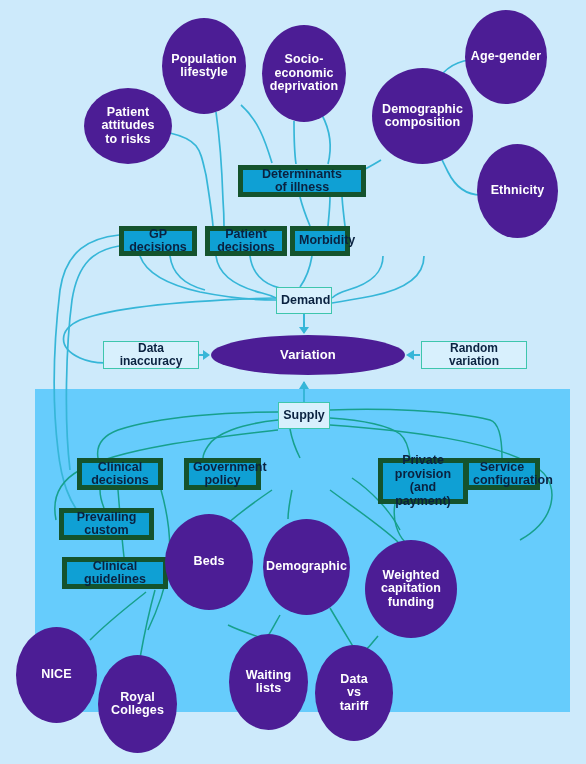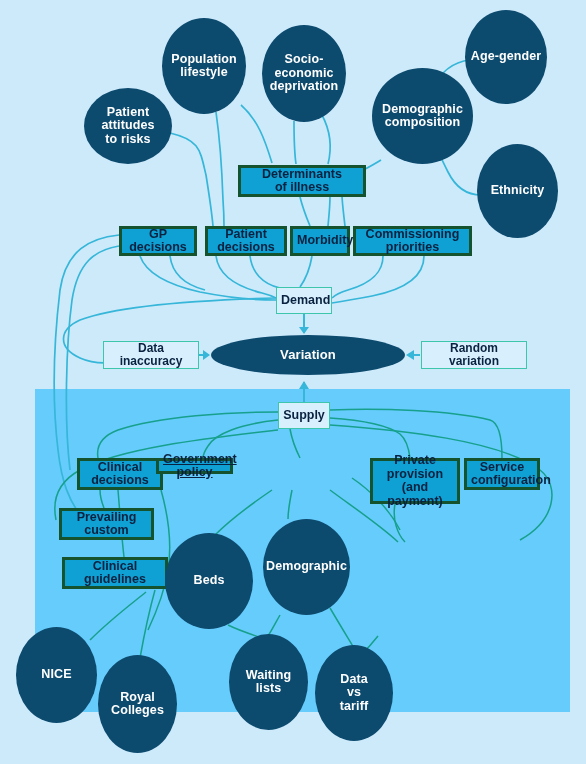--- a/index.html
+++ b/index.html
@@ -16,35 +16,35 @@
     background:#66ccfc;
   }
   .node{
     position:absolute;
     display:flex;align-items:center;justify-content:center;
     text-align:center;
     box-sizing:border-box;
     line-height:1.08;
   }
   .ellipse{
-    background:#0c4a6e;
+    background:#4c1d95;
     color:#ffffff;
     border-radius:50%;
     font-weight:bold;
     font-size:12.5px;
     letter-spacing:.1px;
   }
   .ellipse.wide{
     border-radius:50%;
     font-size:13px;
   }
   .box{
     background:#0fa0d4;
     color:#0a2240;
-    border:3px solid #14532d;
+    border:5px solid #14532d;
     font-weight:bold;
     font-size:12.5px;
     padding:2px 4px;
   }
   .box.hollow{
     background:#d8f0fd;
     border:1.6px solid #3ec6ad;
     color:#0a2240;
   }
   .node span{display:block;width:100%;}
@@ -216,26 +216,20 @@
       <span>decisions</span>
     </span>
   </div>
 
   <div class="node box" style="left:290px;top:226px;width:60px;height:30px;">
     <span>
         <span>Morbidity</span>
       </span>
   </div>
 
-  <div class="node box" style="left:353px;top:226px;width:119px;height:30px;">
-    <span>
-      <span>Commissioning</span>
-      <span>priorities</span>
-    </span>
-  </div>
 
   <div class="node box hollow" style="left:276px;top:287px;width:56px;height:27px;">
     <span>
         <span>Demand</span>
       </span>
   </div>
 
   <div class="node box hollow" style="left:103px;top:341px;width:96px;height:28px;font-size:12px;">
     <span>
         <span>Data inaccuracy</span>
@@ -260,29 +254,29 @@
       </span>
   </div>
 
   <div class="node box" style="left:77px;top:458px;width:86px;height:32px;">
     <span>
       <span>Clinical</span>
       <span>decisions</span>
     </span>
   </div>
 
-  <div class="node box" style="left:156px;top:458px;width:77px;height:16px;text-decoration:underline;">
+  <div class="node box" style="left:184px;top:458px;width:77px;height:32px;">
     <span>
       <span>Government</span>
       <span>policy</span>
     </span>
   </div>
 
 
-  <div class="node box" style="left:370px;top:458px;width:90px;height:46px;">
+  <div class="node box" style="left:378px;top:458px;width:90px;height:46px;">
     <span>
       <span>Private</span>
       <span>provision</span>
       <span>(and payment)</span>
     </span>
   </div>
 
   <div class="node box" style="left:464px;top:458px;width:76px;height:32px;">
     <span>
       <span>Service</span>
@@ -297,32 +291,39 @@
     </span>
   </div>
 
   <div class="node box" style="left:62px;top:557px;width:106px;height:32px;">
     <span>
       <span>Clinical</span>
       <span>guidelines</span>
     </span>
   </div>
 
-  <div class="node ellipse" style="left:165px;top:533px;width:88px;height:96px;">
+  <div class="node ellipse" style="left:165px;top:514px;width:88px;height:96px;">
     <span>
         <span>Beds</span>
       </span>
   </div>
 
   <div class="node ellipse" style="left:263px;top:519px;width:87px;height:96px;">
     <span>
         <span>Demographic</span>
       </span>
   </div>
 
+  <div class="node ellipse" style="left:365px;top:540px;width:92px;height:98px;">
+    <span>
+      <span>Weighted</span>
+      <span>capitation</span>
+      <span>funding</span>
+    </span>
+  </div>
 
   <div class="node ellipse" style="left:16px;top:627px;width:81px;height:96px;">
     <span>
         <span>NICE</span>
       </span>
   </div>
 
   <div class="node ellipse" style="left:98px;top:655px;width:79px;height:98px;">
     <span>
       <span>Royal</span>

